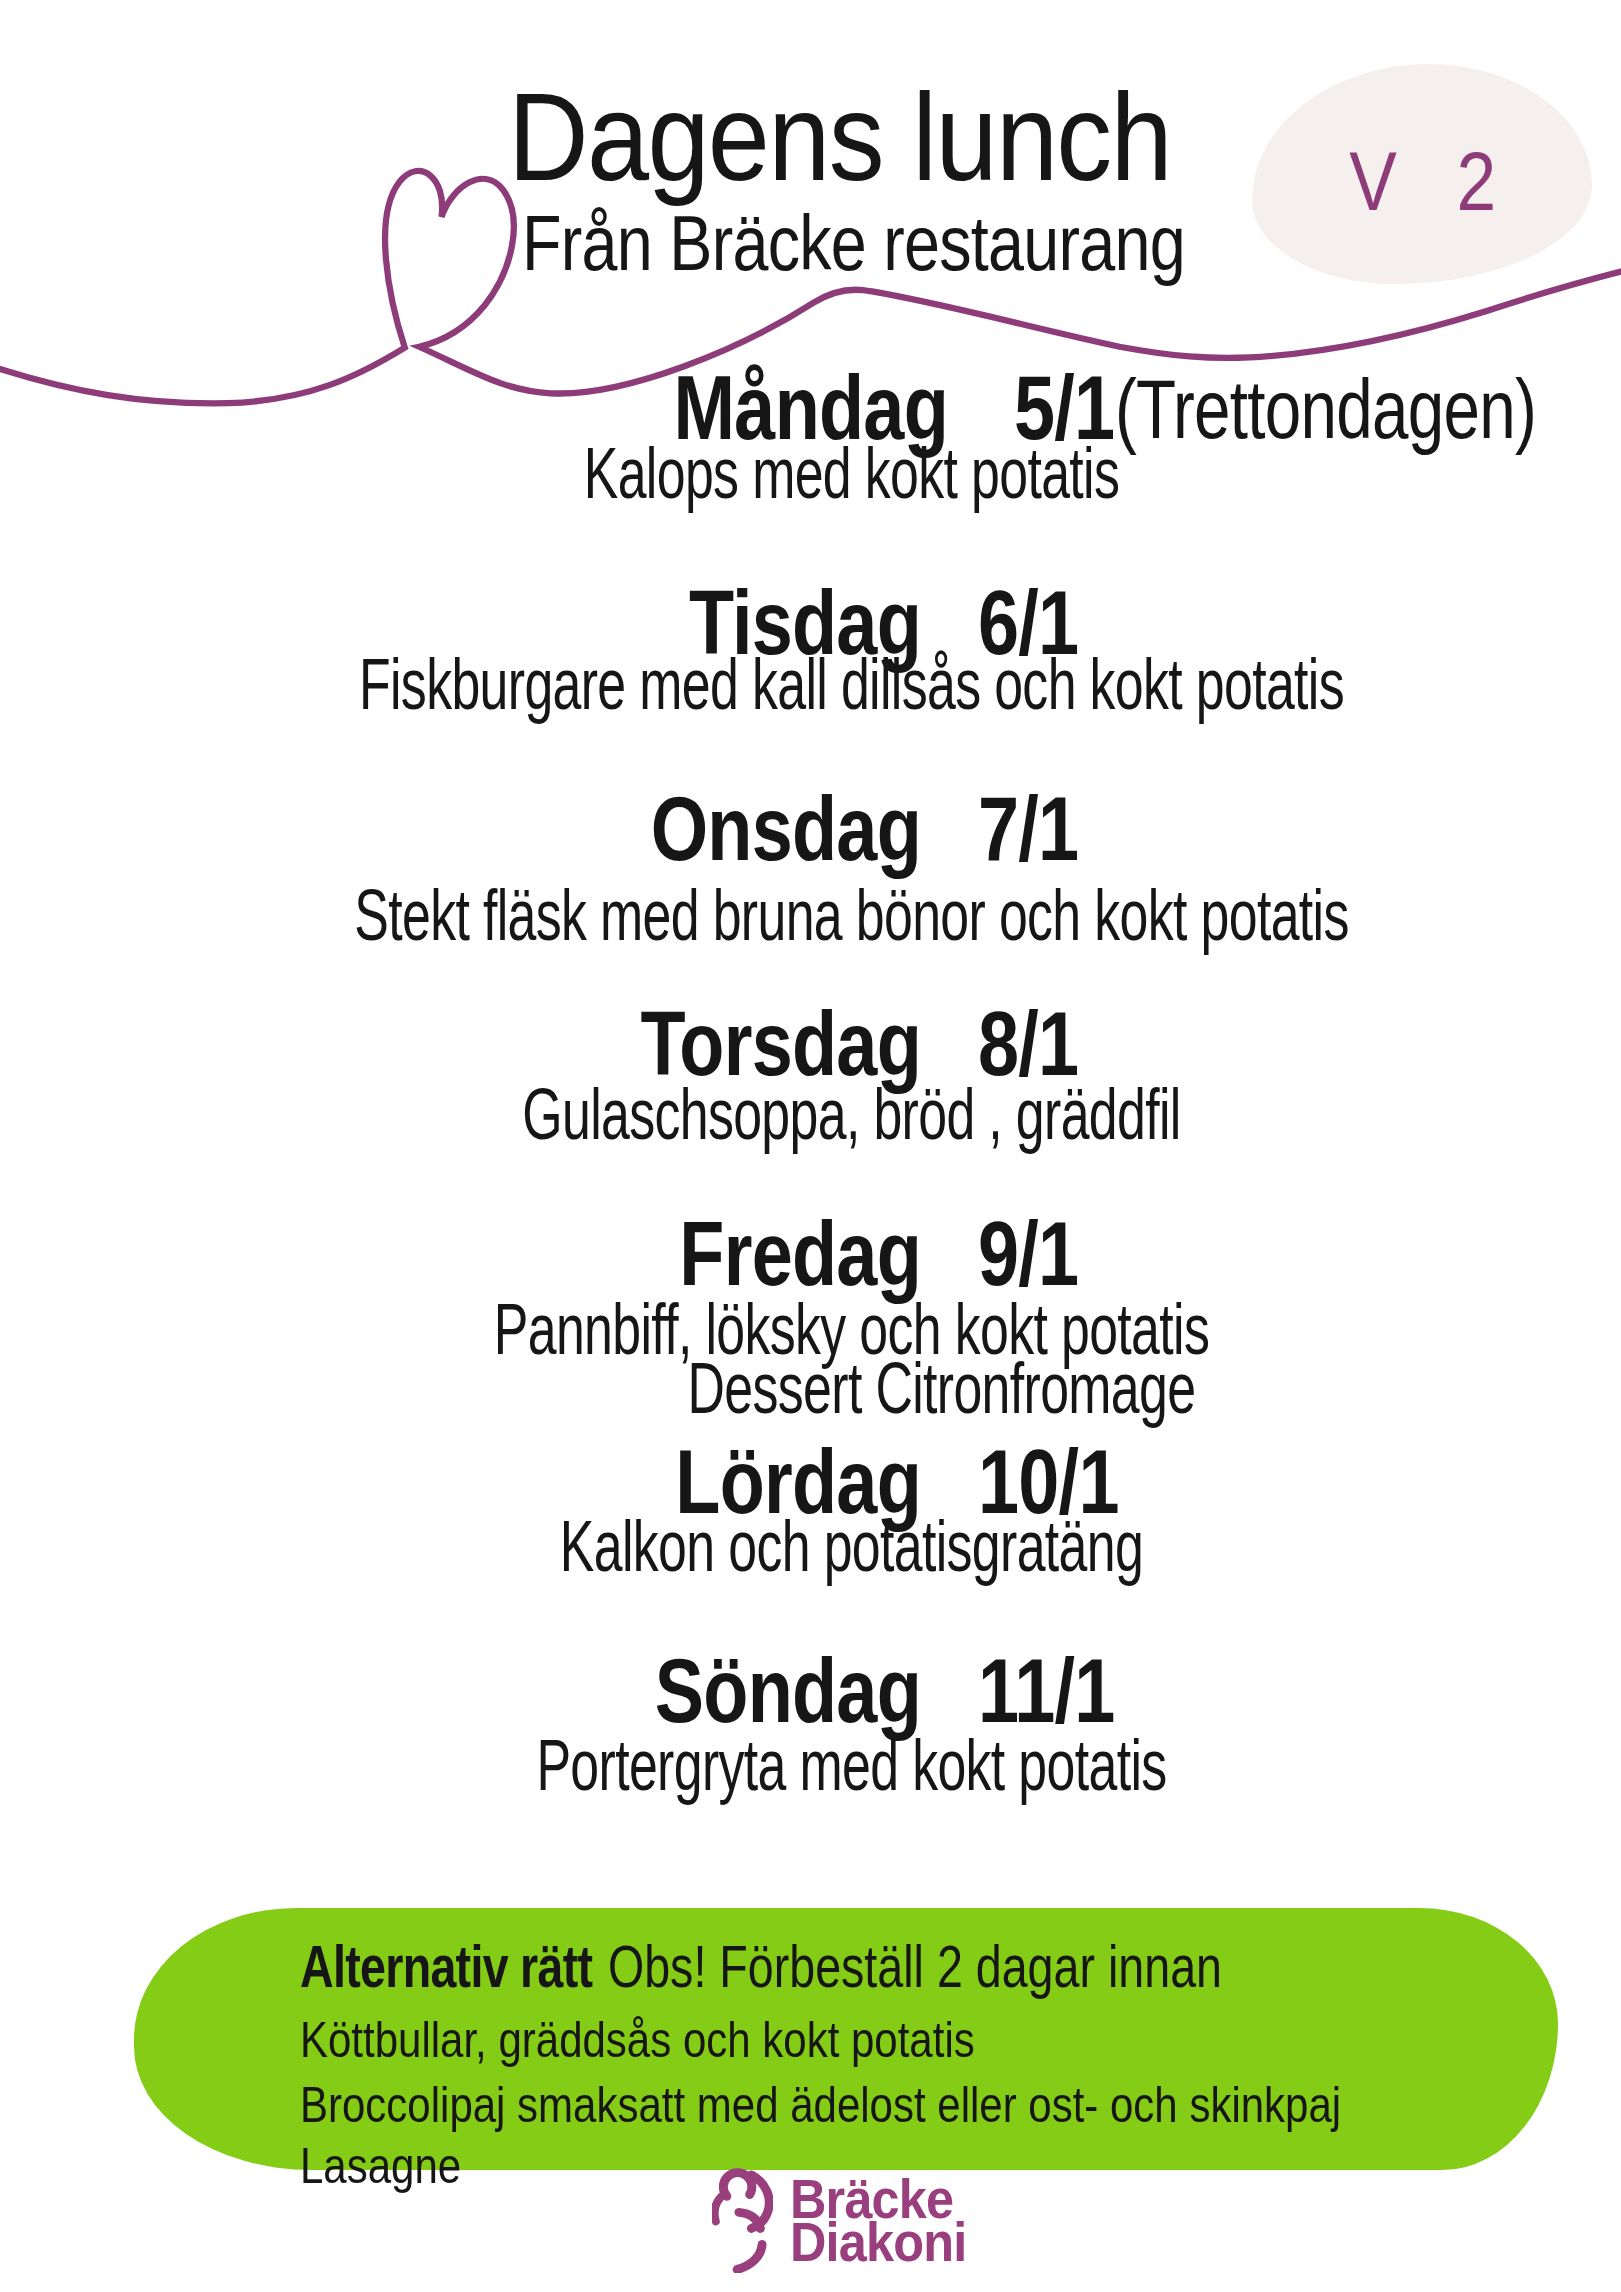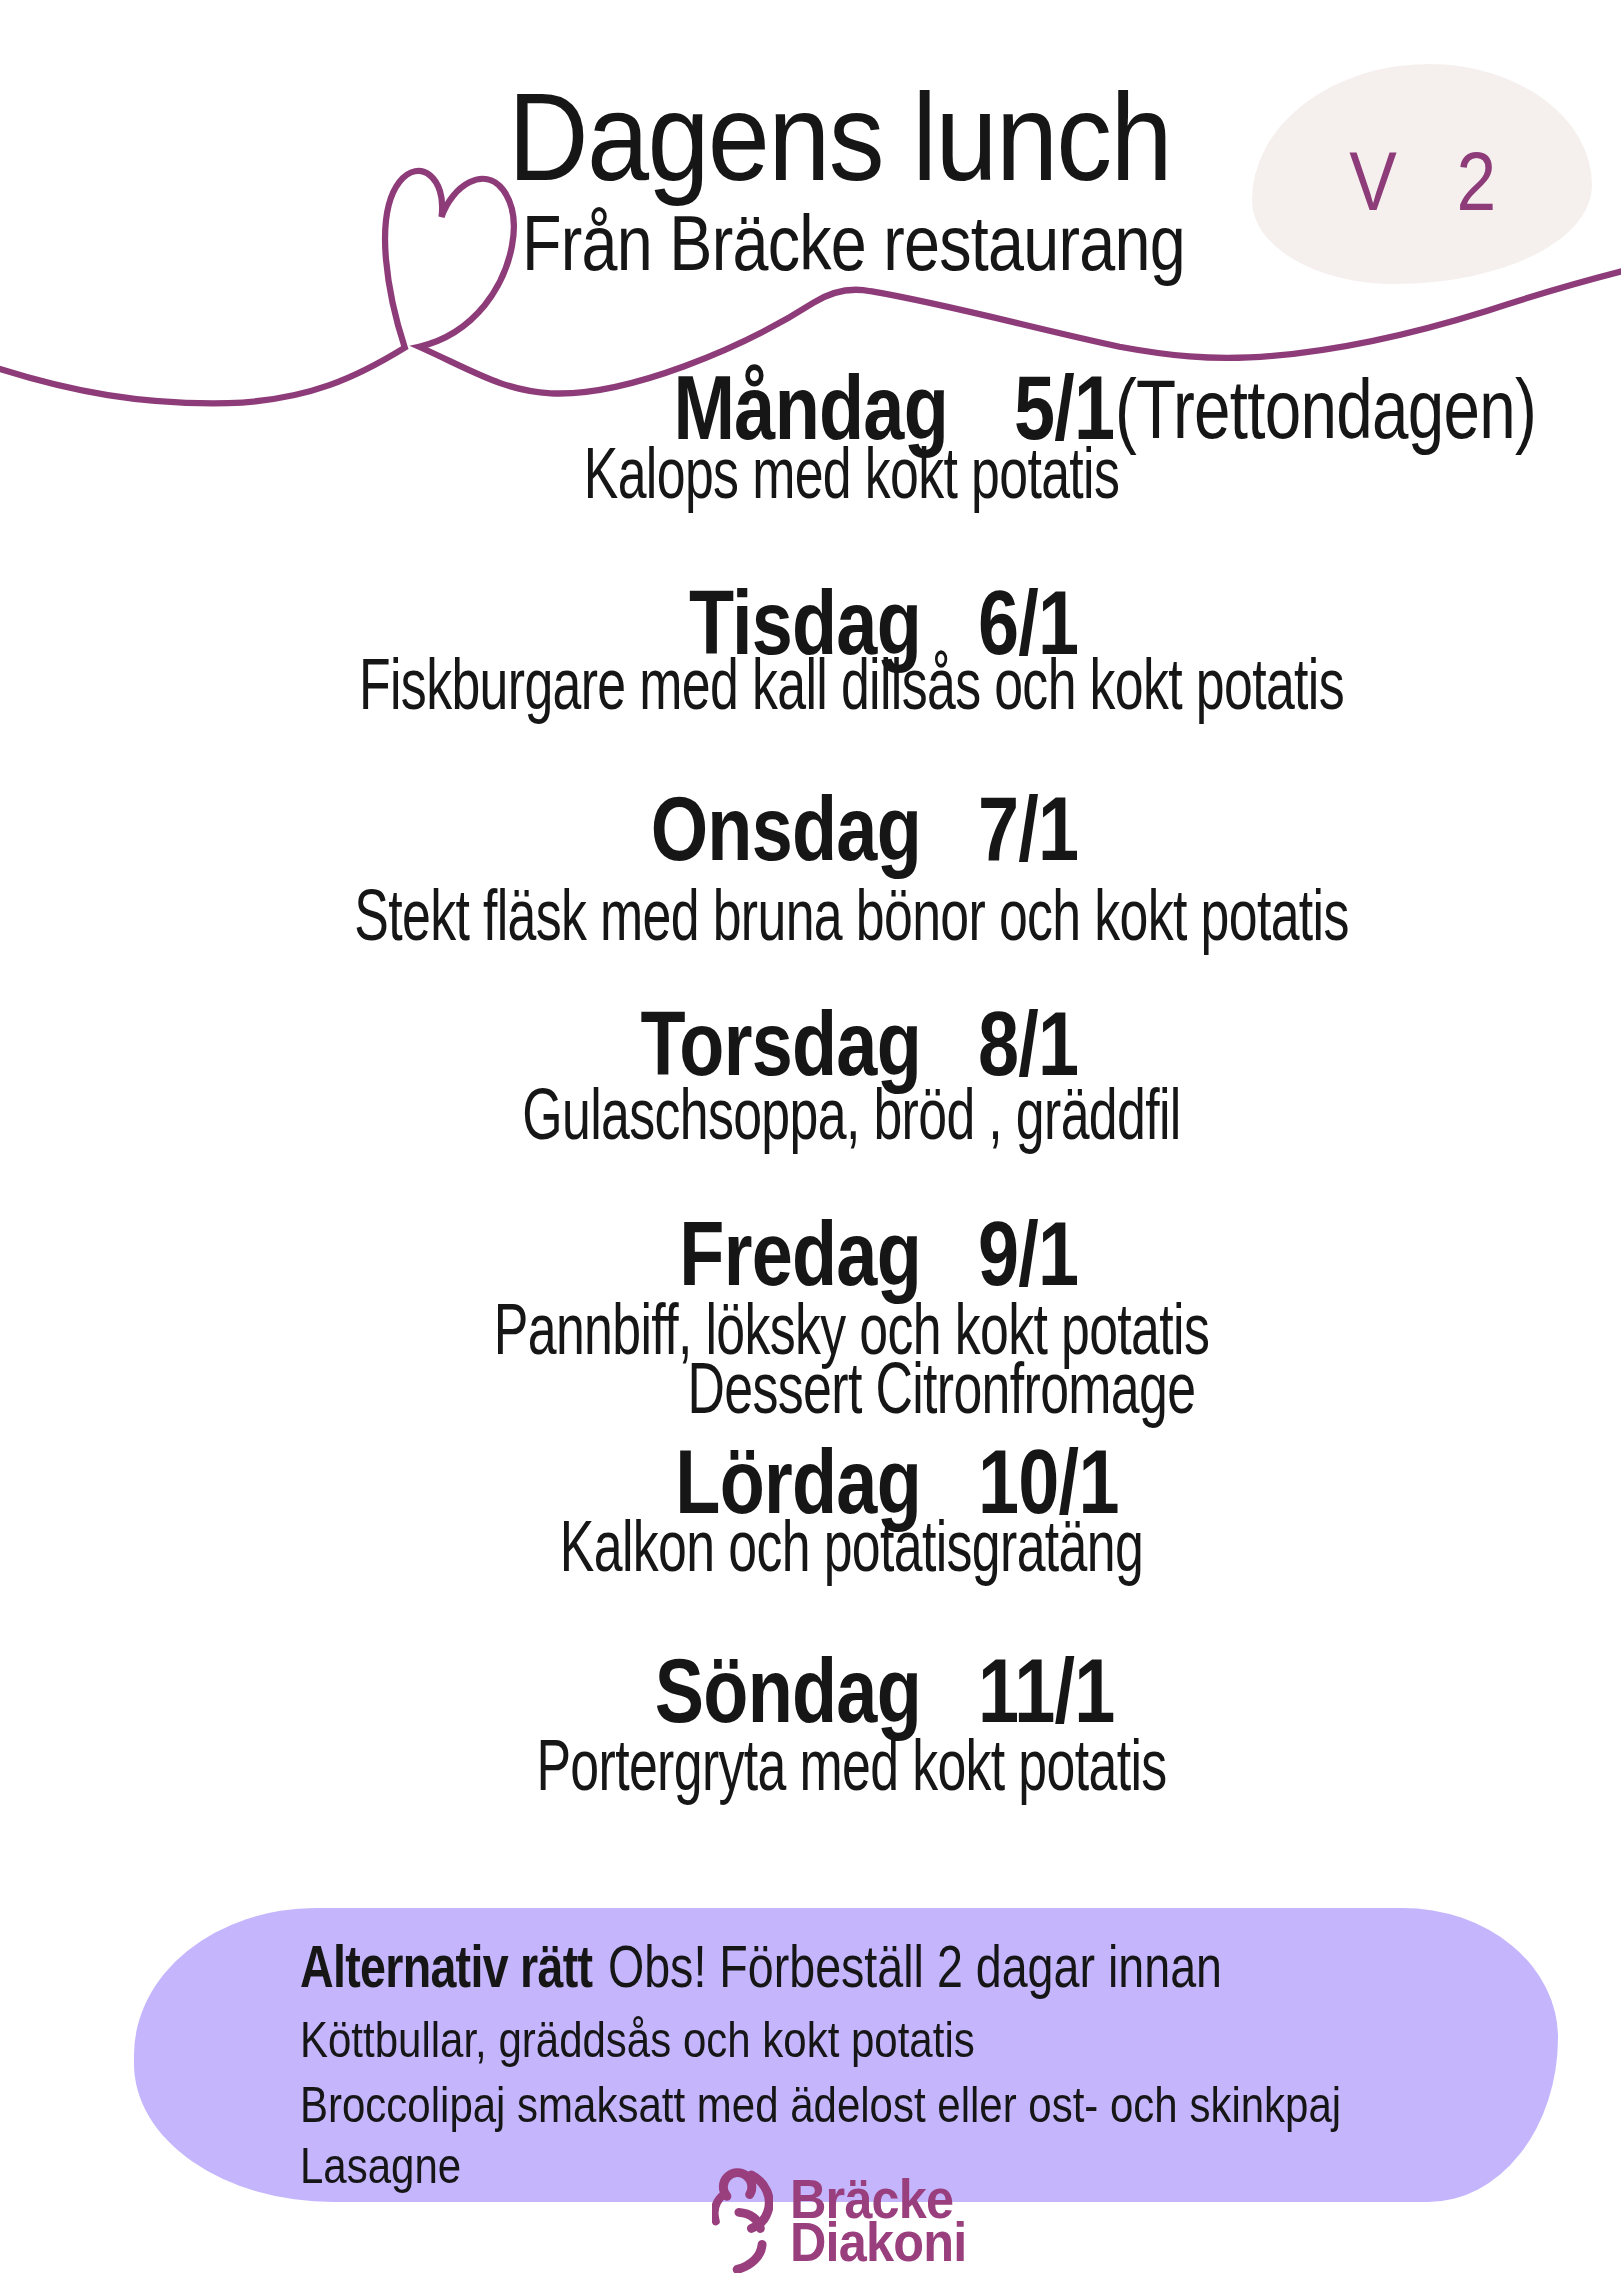--- a/index.html
+++ b/index.html
@@ -69,22 +69,22 @@
   .dish {
     position: absolute; left: 0; width: 100%;
     text-align: center; font-size: 72px; line-height: 1; font-weight: 400;
     letter-spacing: -0.9px; white-space: nowrap;
     transform: translateX(41px) scaleX(0.72);
   }
   .dish.indent { transform: translateX(131px) scaleX(0.72); }
 
   
   .alt-blob {
-    position: absolute; left: 134px; top: 1908px; width: 1424px; height: 294px;
-    background: #c4b5fd;
+    position: absolute; left: 134px; top: 1908px; width: 1424px; height: 262px;
+    background: #84cc16;
     border-radius: 188px 161px 134px 206px / 152px 134px 170px 143px;
   }
   .alt-line1 {
     position: absolute; left: 166px; top: 30px;
     font-size: 59px; line-height: 1; white-space: nowrap;
     transform: scaleX(0.79); transform-origin: 0 50%;
   }
   .alt-title { font-weight: 700; letter-spacing: -0.9px; }
   .alt-notice { font-weight: 400; margin-left: 19.7px; }
   .alt-item {

